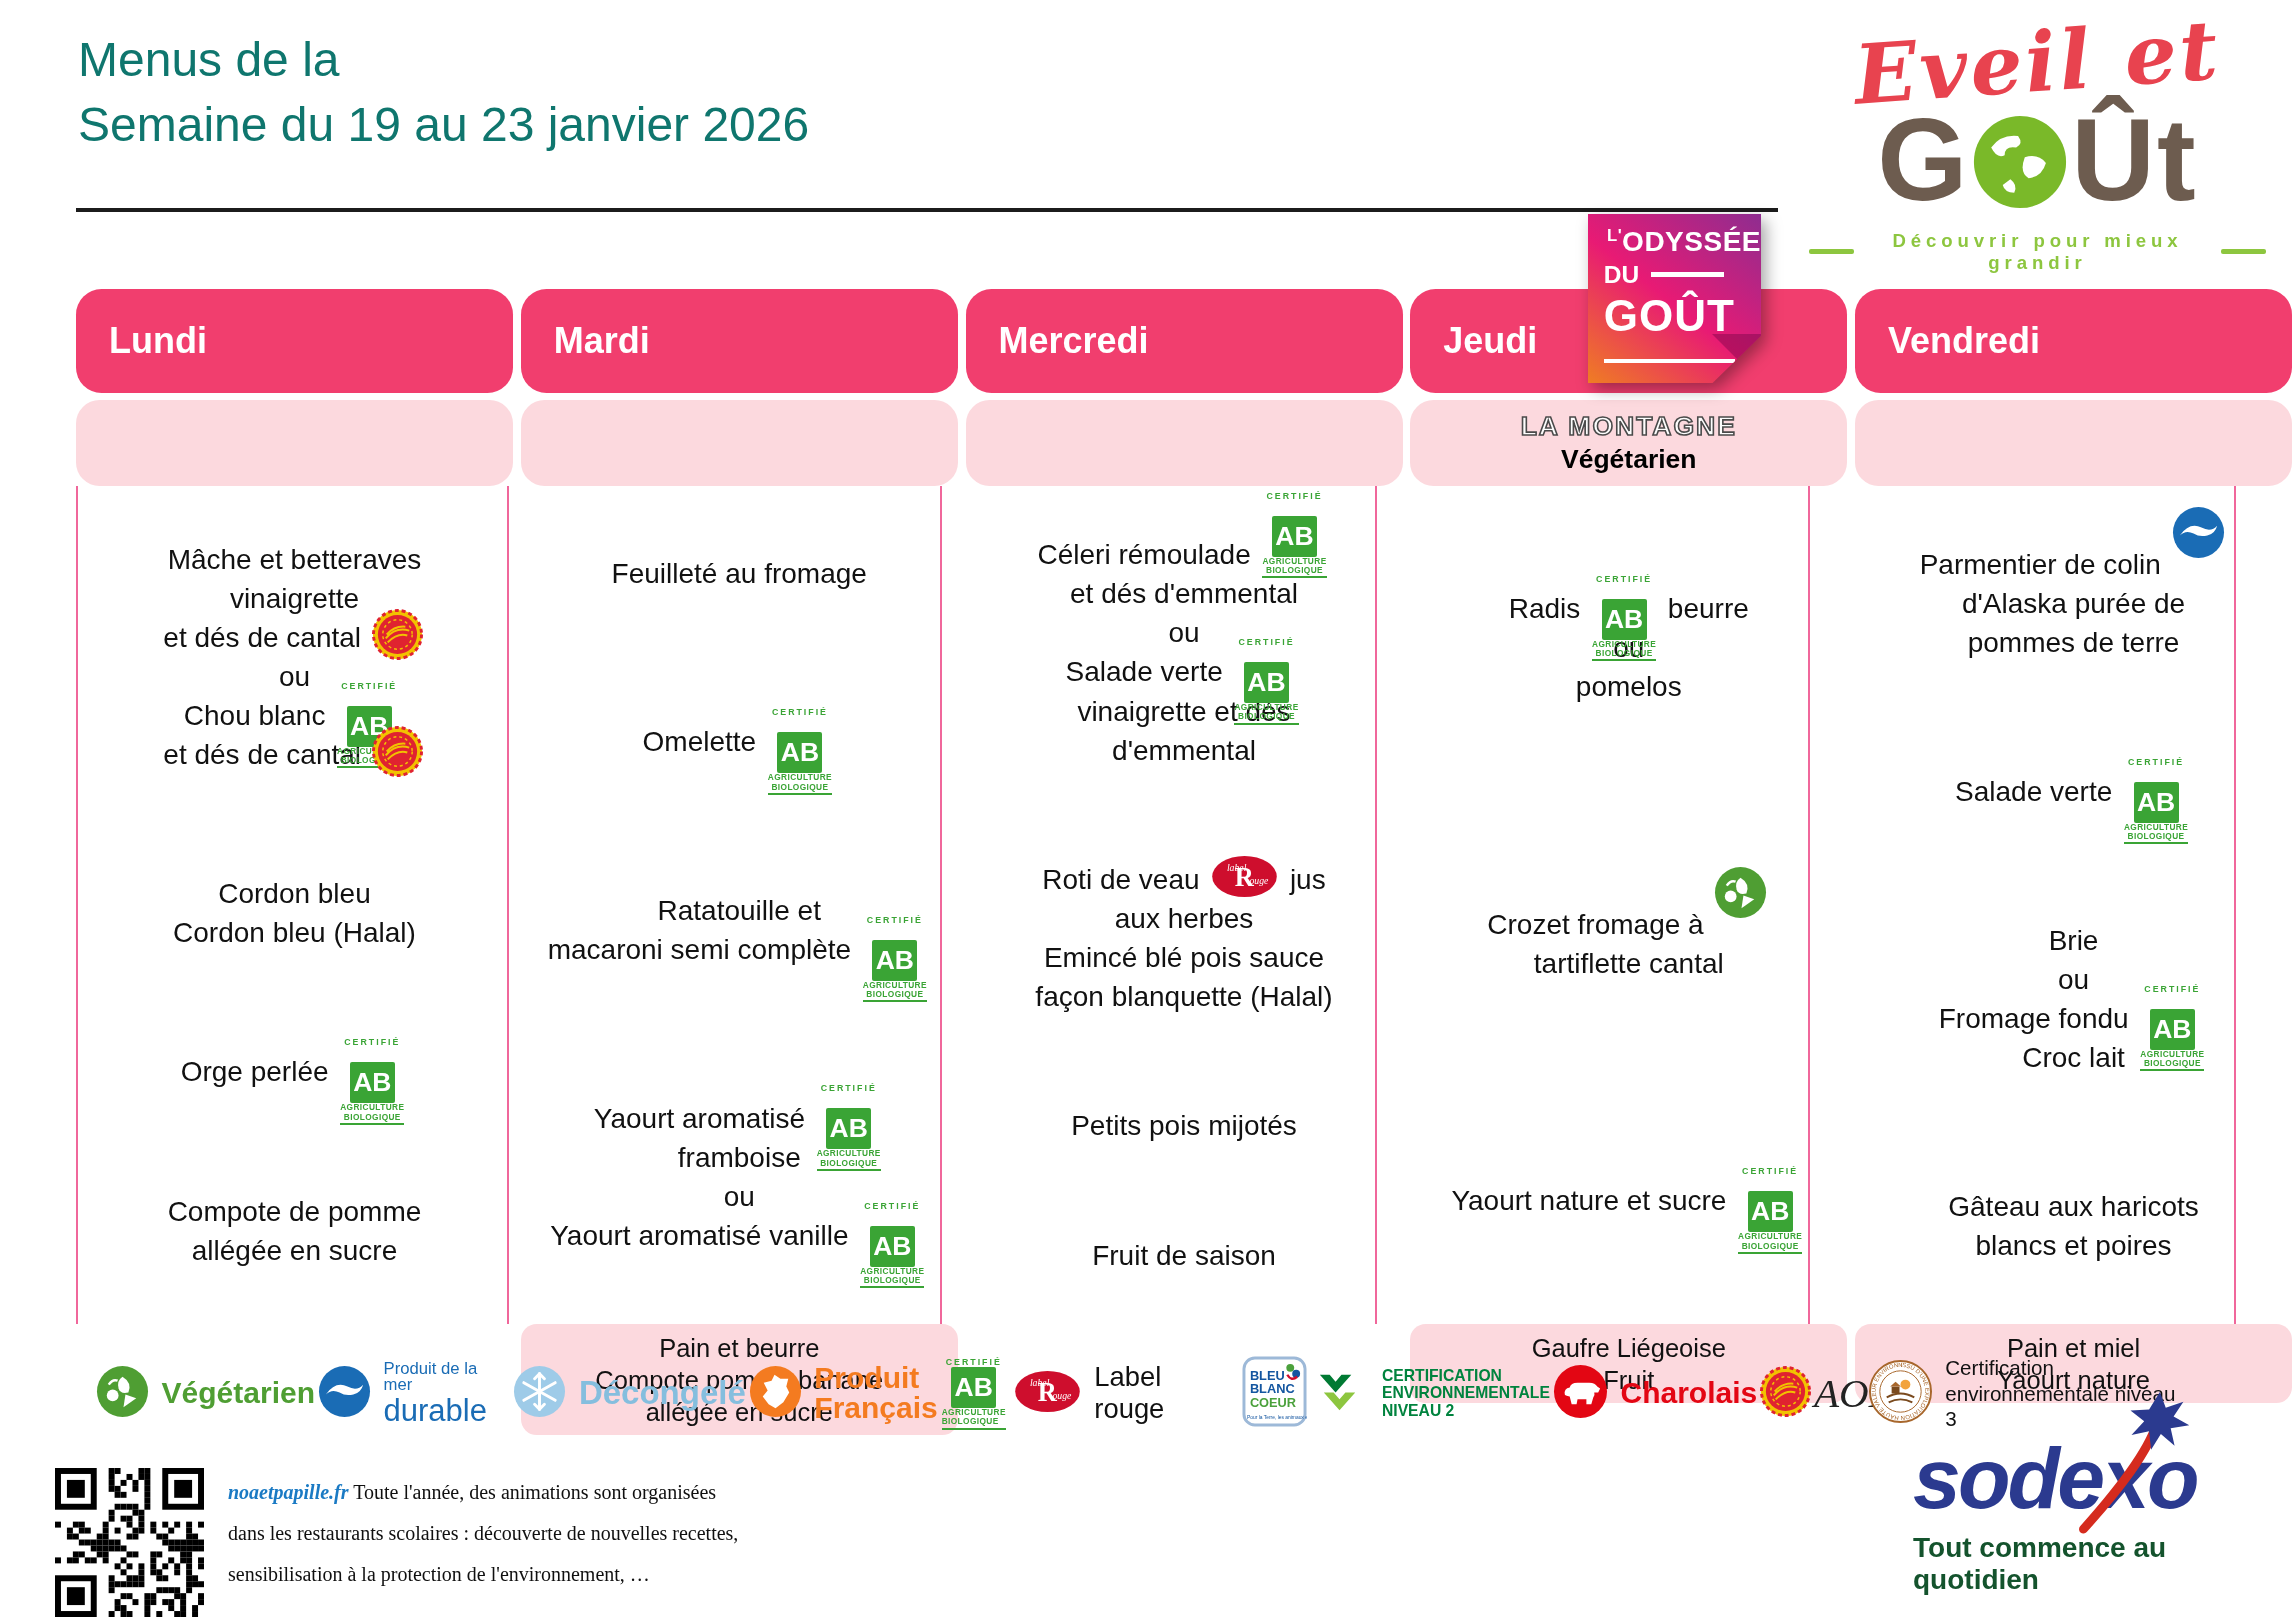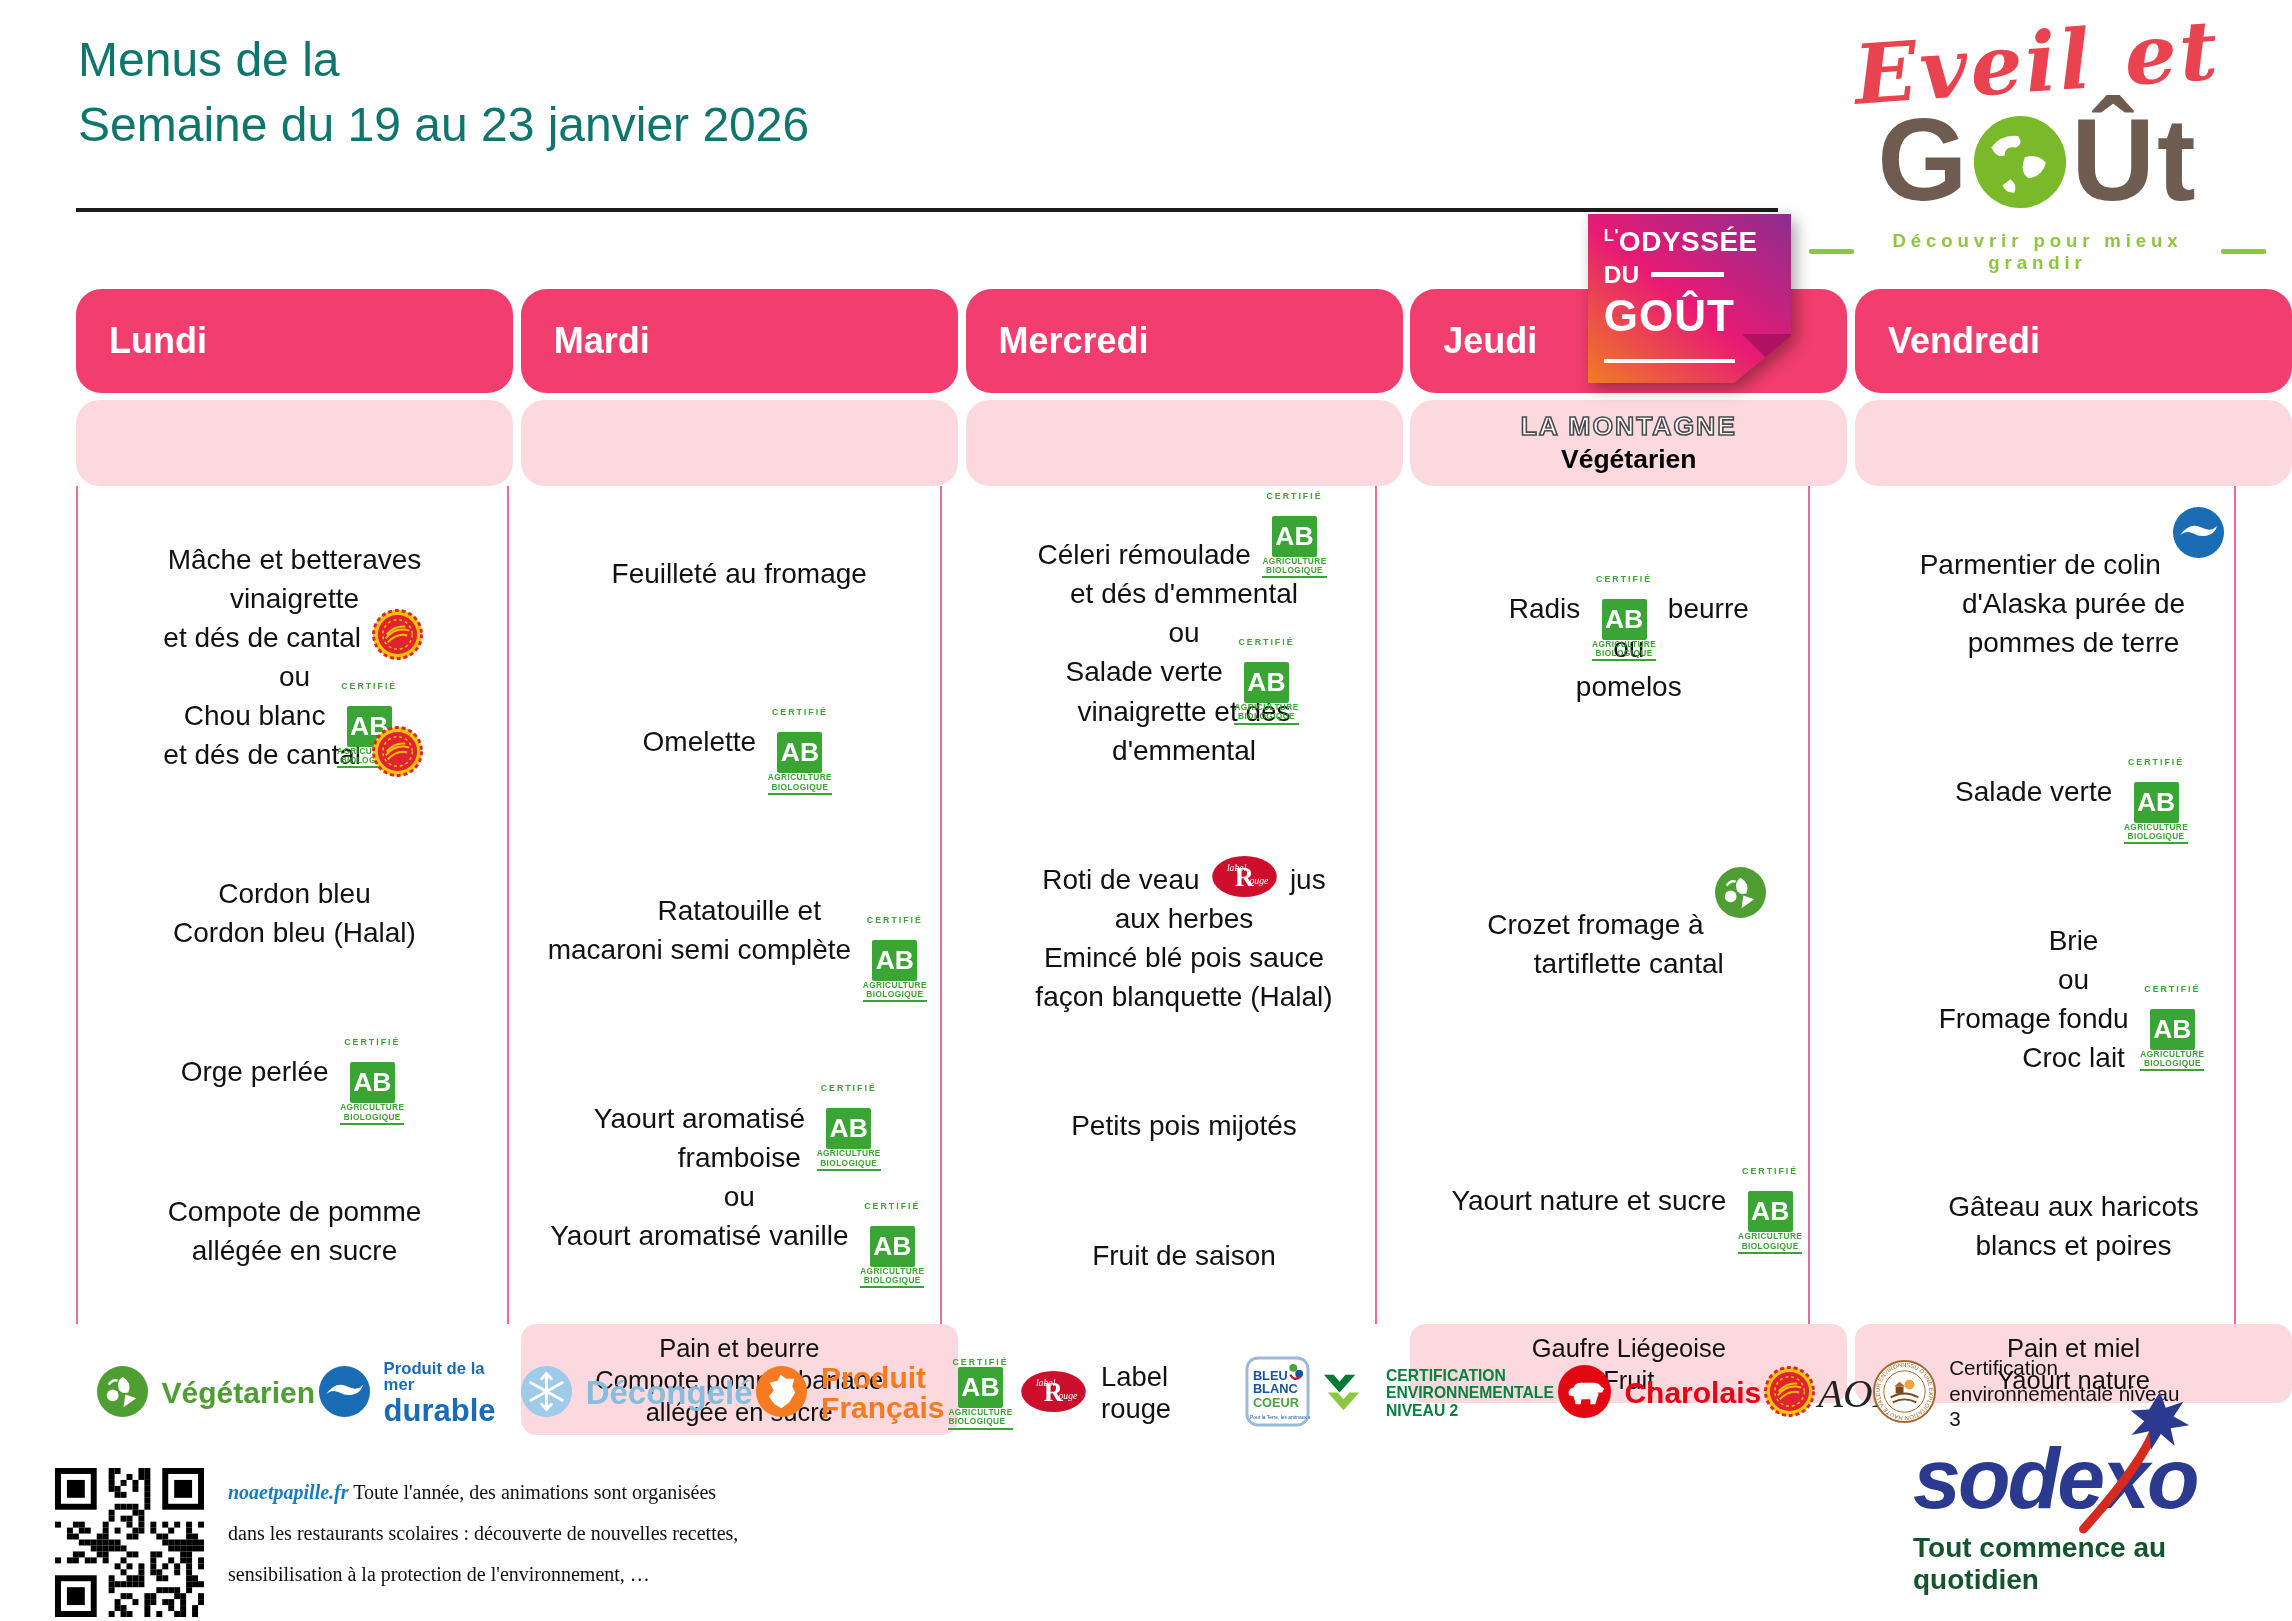--- a/index.html
+++ b/index.html
@@ -14,22 +14,22 @@
   .brand{position:absolute;left:1809px;top:13.7px;width:457px;text-align:center;}
   .brand-script{font-family:"DejaVu Serif","Liberation Serif",serif;font-style:italic;font-weight:700;
                 font-size:82px;color:#e8434f;letter-spacing:2.9px;display:inline-block;transform:rotate(-4deg);}
   .brand-gout{display:flex;justify-content:center;align-items:center;font-weight:700;font-size:116px;
               color:#6d5c4f;line-height:1;margin-top:-7.8px;letter-spacing:2px;}
   .brand-gout .globe{width:96px;height:96px;margin:0 2.9px;}
   .brand-tagline{margin-top:11.8px;display:flex;align-items:center;justify-content:center;gap:13.7px;}
   .tag-dash{width:53px;height:4.9px;background:#8dc63f;border-radius:2px;}
   .tag-text{color:#8dc63f;font-size:18.6px;letter-spacing:4.9px;font-weight:700;}
 
-  .odyssee{position:absolute;left:1588px;top:214px;width:203px;height:169px;z-index:6;
-           filter:drop-shadow(5.9px 6.9px 7.8px rgba(0,0,0,.35));}
+  .odyssee{position:absolute;left:1588px;top:214px;width:173px;height:169px;z-index:6;
+           filter:drop-shadow(5.9px 6.9px 7.8px rgba(0,0,0,.35));text-align:right;}
   .ody-inner{width:100%;height:100%;box-sizing:border-box;padding:11.8px 0 0 15.7px;color:#fff;
              background:linear-gradient(38deg,#ef7d23 0%,#e81a74 48%,#8e2d90 100%);
              clip-path:polygon(0 0,100% 0,100% 72%,72% 100%,0 100%);position:relative;}
   .ody-fold{position:absolute;right:0;bottom:0;width:0;height:0;
             border-top:49px solid rgba(90,0,60,.35);border-left:49px solid transparent;}
   .ody-l1{font-size:28px;font-weight:700;letter-spacing:0.5px;}
   .ody-apos{font-size:16.7px;vertical-align:9.8px;}
   .ody-l2{display:flex;align-items:center;font-size:24.5px;font-weight:700;margin-top:2.9px;}
   .ody-bar{width:73px;height:4.9px;background:#fff;margin-left:11.8px;}
   .ody-l3{font-size:44px;font-weight:700;letter-spacing:1px;margin-top:2px;width:max-content;
@@ -59,21 +59,21 @@
   .ab-bot{font-size:8.3px;color:var(--abgreen);font-weight:700;line-height:9.3px;letter-spacing:0.4px;
           border-bottom:2px solid var(--abgreen);padding-bottom:1px;}
   .icon-badge{display:inline-block;vertical-align:middle;margin:-13.7px 2.9px;position:relative;}
   .raise{top:-29px;}
 
   
   #legend{position:absolute;left:93px;top:1355px;width:2099px;display:flex;align-items:center;justify-content:space-between;}
   .legend-item{display:flex;align-items:center;gap:9.8px;}
   .legend-text{text-align:left;}
   .st-green-lg{color:#4f9e33;font-weight:700;font-size:30px;}
-  .st-blue-stack{color:#1a6cb5;font-weight:700;line-height:1;}
+  .st-blue-stack{color:#1a6cb5;font-weight:400;line-height:1;}
   .st-blue-stack .l0{font-size:16.7px;display:block;}
   .st-blue-stack .l1{font-size:31px;display:block;margin-top:1px;}
   .st-lightblue-lg{color:#85bede;font-weight:700;font-size:33px;}
   .st-orange-stack{color:#f47b20;font-weight:800;font-size:30px;line-height:30px;}
   .st-orange-stack span{display:block;}
   .st-black-md{color:#111;font-size:27.4px;}
   .st-green-sm{color:#00833e;font-weight:800;font-size:15.7px;line-height:17.6px;}
   .st-green-sm span{display:block;}
   .st-red-lg{color:#e30613;font-weight:800;font-size:30px;}
   .st-script{font-family:"Liberation Serif","DejaVu Serif",serif;font-style:italic;font-size:41px;color:#222;margin-right:-29px;}

